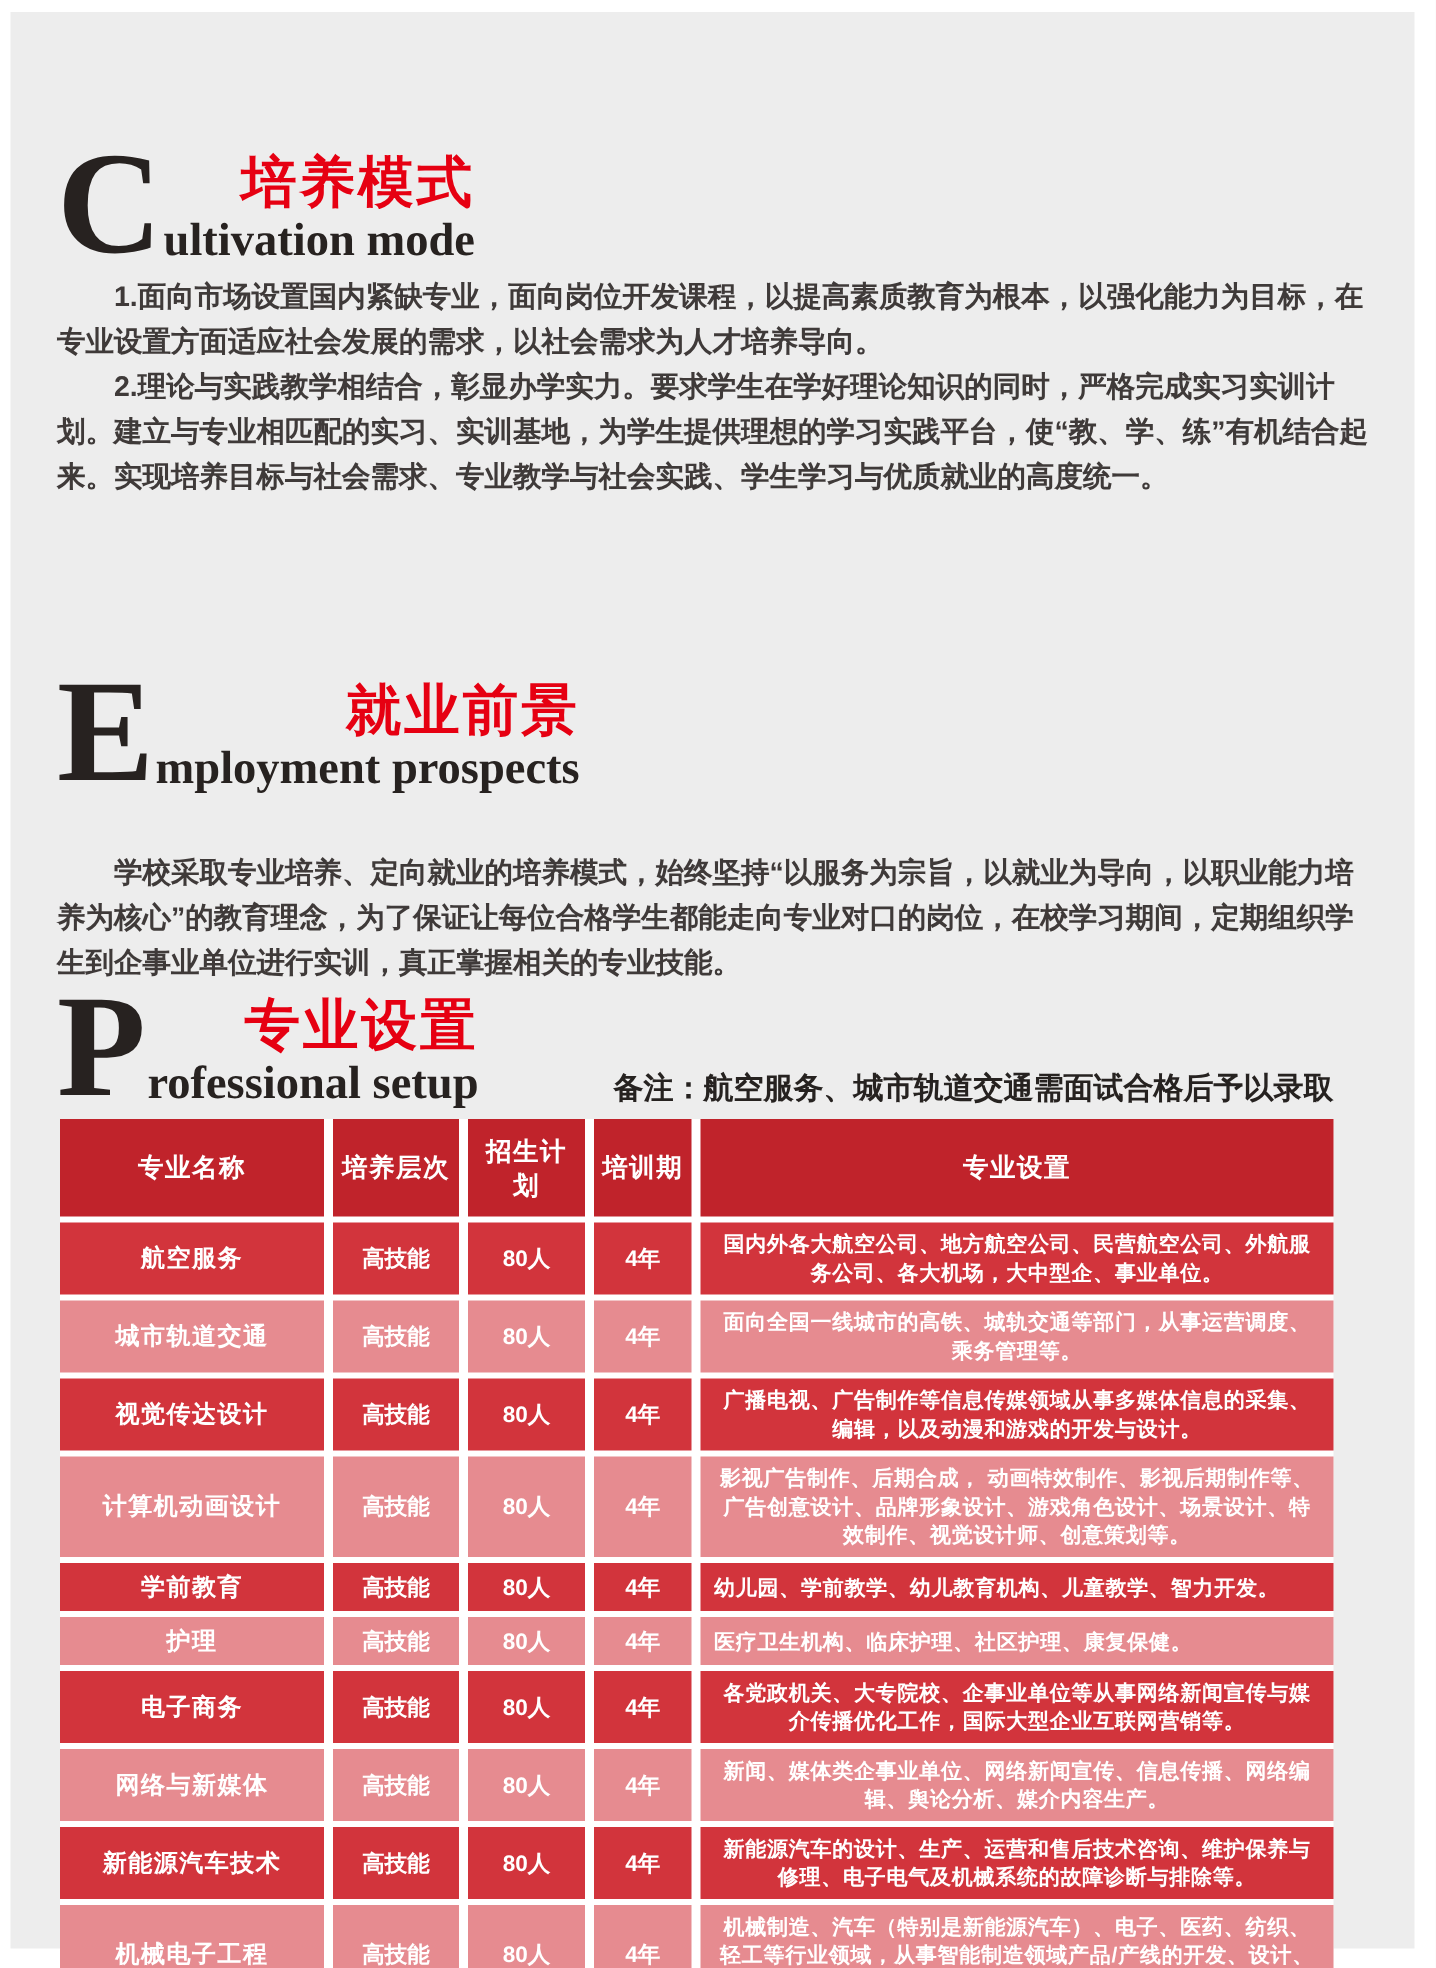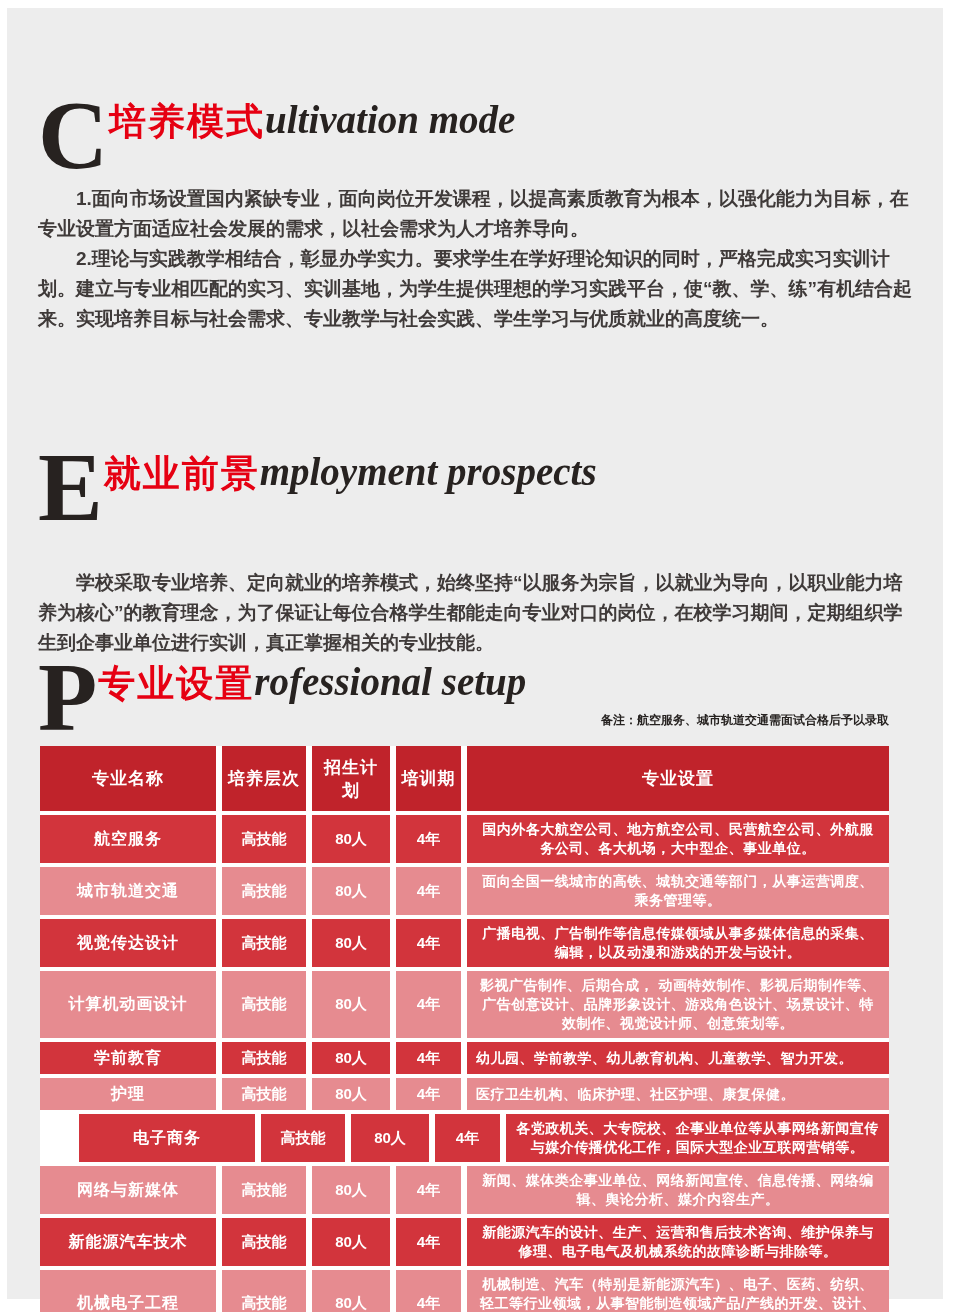--- a/index.html
+++ b/index.html
@@ -8,33 +8,33 @@
     font-family:"Liberation Sans","DejaVu Sans",sans-serif;
   }
   #gray-panel{position:absolute;left:7px;top:8px;width:936px;height:1291px;background:#ededed;}
 
   
   .sec-head{position:absolute;display:flex;align-items:flex-start;}
   .initial{
     font-family:"Liberation Serif","DejaVu Serif",serif;font-weight:bold;
     font-size:97px;line-height:0.74;color:#272220;letter-spacing:-2px;
   }
-  .head-right{display:flex;flex-direction:row;margin-left:3px;margin-top:2px;}
+  .head-right{display:flex;flex-direction:column;margin-left:3px;margin-top:2px;align-items:flex-end;}
   .title-cn{font-size:37px;font-weight:bold;color:#e60012;line-height:40px;letter-spacing:2px;}
   .title-en{
     font-family:"Liberation Serif","DejaVu Serif",serif;font-weight:bold;
-    font-size:39px;color:#272220;line-height:33px;margin-top:1px;font-style:italic;
+    font-size:31px;color:#272220;line-height:33px;margin-top:1px;
   }
 
   .body-text{position:absolute;left:38px;width:882px;color:#3f3a39;font-size:19px;line-height:30px;font-weight:600;}
   .body-text p{margin:0;text-indent:2em;}
 
   #admission-note{
     position:absolute;left:40px;top:712px;width:849px;text-align:right;
-    font-size:12px;font-weight:bold;color:#262220;
+    font-size:20px;font-weight:bold;color:#262220;
   }
 
   
   #ptable{
     position:absolute;left:40px;top:746px;width:849px;
     display:flex;flex-direction:column;row-gap:4px;background:#ffffff;
   }
   .trow{display:grid;grid-template-columns:176px 84px 78px 65px 1fr;column-gap:6px;}
   .tc{
     display:flex;align-items:center;justify-content:center;
@@ -139,21 +139,21 @@
     </div>
 
     <div class="trow r-light" style="min-height:32px;border-radius:11px;">
       <div class="tc name">护理</div>
       <div class="tc small">高技能</div>
       <div class="tc small">80人</div>
       <div class="tc small">4年</div>
       <div class="tc dir">医疗卫生机构、临床护理、社区护理、康复保健。</div>
     </div>
 
-    <div class="trow r-dark" style="min-height:44px;padding-left:39px;">
+    <div class="trow r-dark" style="min-height:44px;">
       <div class="tc name">电子商务</div>
       <div class="tc small">高技能</div>
       <div class="tc small">80人</div>
       <div class="tc small">4年</div>
       <div class="tc dir">各党政机关、大专院校、企事业单位等从事网络新闻宣传与媒介传播优化工作，国际大型企业互联网营销等。</div>
     </div>
 
     <div class="trow r-light" style="min-height:38px;">
       <div class="tc name">网络与新媒体</div>
       <div class="tc small">高技能</div>

